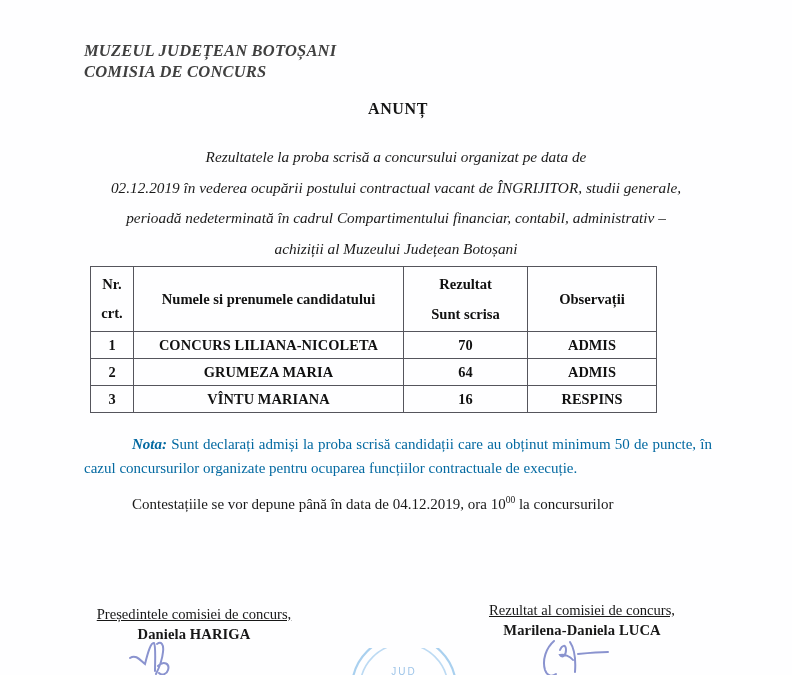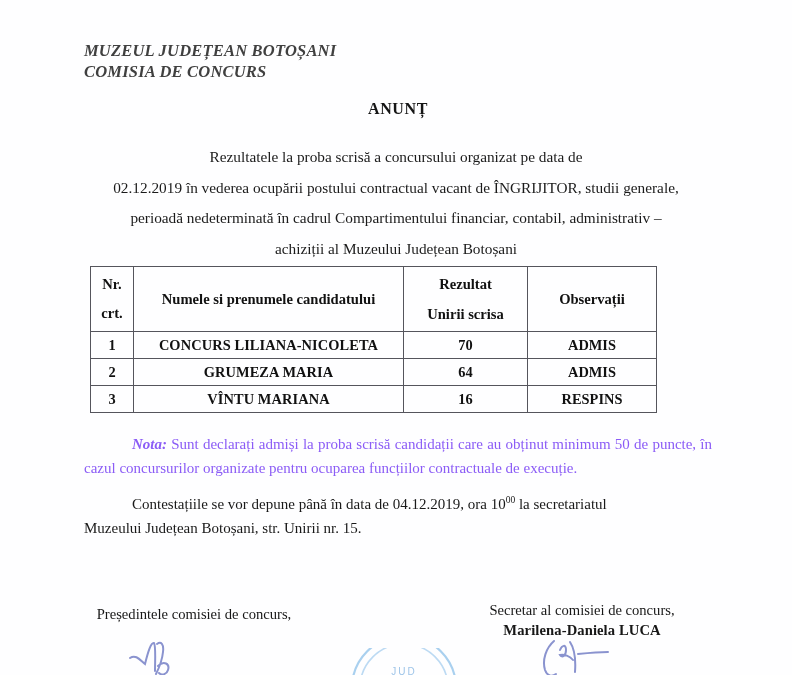--- a/index.html
+++ b/index.html
@@ -54,20 +54,21 @@
   
   .intro {
     position: absolute;
     left: 76px;
     top: 142px;
     width: 640px;
     text-align: center;
     font-size: 15.3px;
     line-height: 30.5px;
     color: #1a1a1a;
+    font-style: italic;
   }
   .intro .line { white-space: nowrap; }
 
   
   .results-table {
     position: absolute;
     left: 90px;
     top: 266px;
     width: 566px;
     border-collapse: collapse;
@@ -122,21 +123,21 @@
   
   .note {
     position: absolute;
     left: 84px;
     top: 432px;
     width: 628px;
     font-size: 15px;
     line-height: 24px;
     text-align: justify;
     text-justify: inter-word;
-    color: #8b5cf6;
+    color: #0369a1;
   }
   .note .indent { display: inline-block; width: 48px; }
   .note b.nota {
     font-style: italic;
     font-weight: bold;
   }
 
   .contest {
     position: absolute;
     left: 84px;
@@ -159,21 +160,21 @@
   
   .sig {
     position: absolute;
     font-size: 14.6px;
     line-height: 20px;
     color: #171717;
     text-align: center;
   }
   .sig-left  { left: 96px; top: 604px; width: 196px; }
   .sig-right { left: 482px; top: 600px; width: 200px; }
-  .sig .role { display: block; }
+  .sig .role { display: block; text-decoration: underline; }
   .sig .person {
     display: block;
     font-weight: bold;
     letter-spacing: 0.1px;
   }
 
   
   .ink {
     position: absolute;
     pointer-events: none;
@@ -229,21 +230,21 @@
     </colgroup>
     <thead>
       <tr>
         <th class="th-nr">
           <div>Nr.</div>
           <div>crt.</div>
         </th>
         <th class="th-name">Numele si prenumele candidatului</th>
         <th class="th-score">
           <span>Rezultat</span>
-          <span class="sub">Unirii scrisa</span>
+          <span class="sub">Sunt scrisa</span>
         </th>
         <th class="th-obs">Observații</th>
       </tr>
     </thead>
     <tbody>
       <tr>
         <td>1</td>
         <td class="cell-name">CONCURS LILIANA-NICOLETA</td>
         <td>70</td>
         <td>ADMIS</td>
@@ -261,30 +262,30 @@
         <td>RESPINS</td>
       </tr>
     </tbody>
   </table>
 
   <div class="note">
     <span class="indent"></span><b class="nota">Nota:</b><span> Sunt declarați admiși la proba scrisă candidații care au obținut minimum 50 de puncte, în cazul concursurilor organizate pentru ocuparea funcțiilor contractuale de execuție.</span>
   </div>
 
   <div class="contest">
-    <span class="indent"></span><span>Contestațiile se vor depune până în data de 04.12.2019, ora 10</span><sup>00</sup><span> la secretariatul</span>
-    <span class="lastline">Muzeului Județean Botoșani, str. Unirii nr. 15.</span>
+    <span class="indent"></span><span>Contestațiile se vor depune până în data de 04.12.2019, ora 10</span><sup>00</sup><span> la concursurilor</span>
   </div>
 
   <div class="sig sig-left">
     <span class="role">Președintele comisiei de concurs,</span>
+    <span class="person">Daniela HARIGA</span>
   </div>
 
   <div class="sig sig-right">
-    <span class="role">Secretar al comisiei de concurs,</span>
+    <span class="role">Rezultat al comisiei de concurs,</span>
     <span class="person">Marilena-Daniela LUCA</span>
   </div>
 
   <svg class="ink ink-left" width="96" height="37" viewBox="0 0 96 37">
     <path d="M2 18 C8 14, 12 20, 17 24 C20 12, 23 2, 26 3 C28 6, 27 20, 27 31
              M29 4 C33 1, 36 4, 35 12 C34 22, 30 30, 28 34
              M30 26 C36 20, 42 24, 40 30 C39 34, 34 36, 31 33" fill="none" stroke="#8a93cf" stroke-width="2" stroke-linecap="round"></path>
   </svg>
 
   <svg class="ink ink-right" width="110" height="40" viewBox="0 0 110 40">

